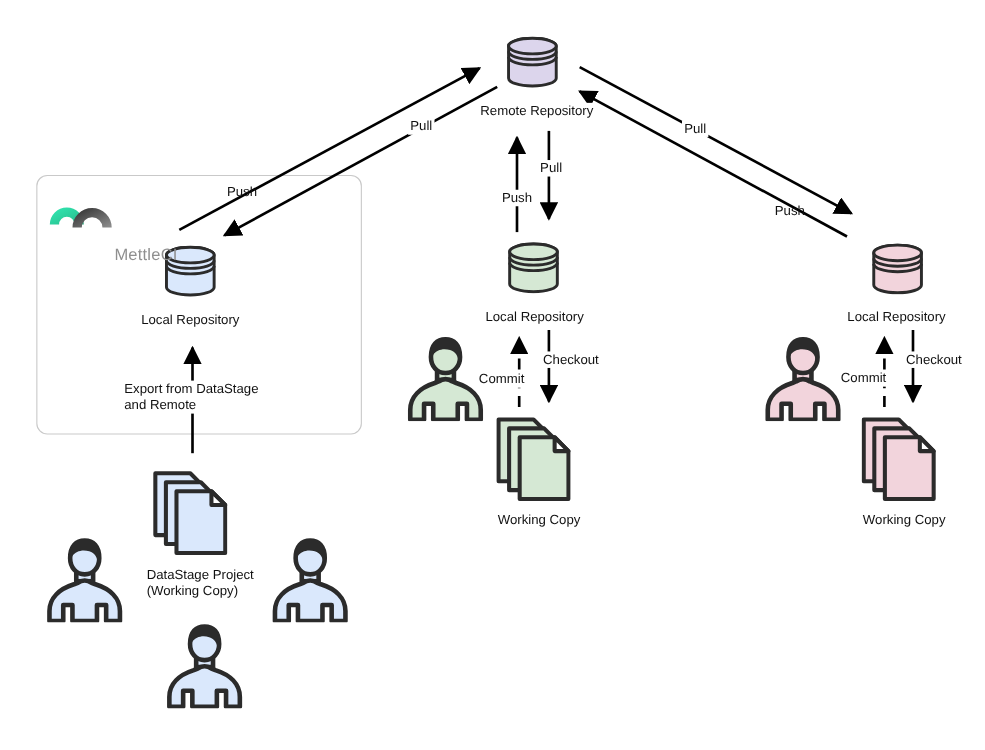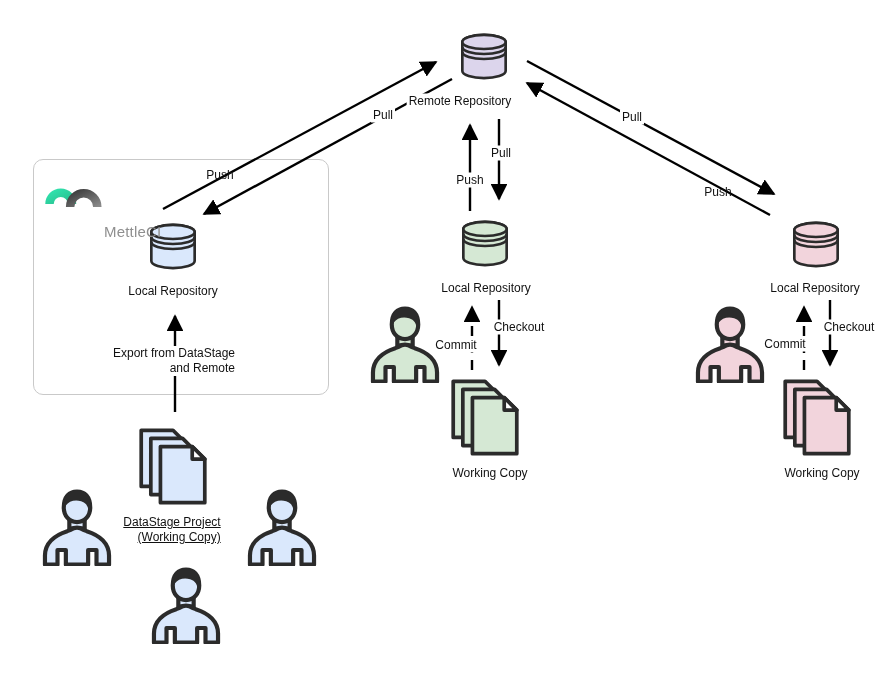--- a/index.html
+++ b/index.html
@@ -5,43 +5,43 @@
   html,body{margin:0;padding:0;background:#fff;}
   body{font-family:"Liberation Sans",sans-serif;}
   .canvas{position:relative;width:895px;height:682px;background:var(--canvas-bg,#fff);overflow:hidden;}
   .box{position:absolute;left:33px;top:159px;width:294px;height:234px;border:1.5px solid var(--box-border,#c9c9c9);
        border-radius:10px;background:transparent;z-index:1;}
   svg.overlay{position:absolute;left:0;top:0;width:895px;height:682px;z-index:2;}
   .icon{position:absolute;z-index:3;}
   .label{position:absolute;transform:translate(-50%,-50%);font-size:12px;color:var(--label-text,#111);
          background:var(--canvas-bg,#fff);padding:0 2px;white-space:nowrap;line-height:15px;z-index:4;}
   .label.nobg{background:transparent;}
-  .label.multi{text-align:right;}
+  .label.multi{text-align:left;}
   .brand-text{position:absolute;left:104px;top:181px;font-size:15px;color:var(--brand-text,#8f8f8f);
               letter-spacing:.2px;z-index:4;margin-top:42px;}
   .logo-svg{position:absolute;left:42px;top:171px;width:60px;height:38px;z-index:3;}
   .defs-svg{position:absolute;width:0;height:0;overflow:hidden;}
   
   .c-remote{color:var(--remote-fill,#dcd5ec);} .c-blue{color:var(--blue-fill,#dae8fc);}
   .c-green{color:var(--green-fill,#d5e8d4);}   .c-pink{color:var(--pink-fill,#f2d4dc);}
   
   .cyl{width:50px;height:47px;}
   .cyl-remote{left:459px;top:33px;}  .cyl-left{left:148px;top:223px;}
   .cyl-center{left:460px;top:220px;} .cyl-right{left:791px;top:221px;}
   .person{width:70px;height:78px;}
   .person-blue-left{left:42px;top:488px;} .person-blue-right{left:247px;top:488px;}
   .person-blue-bottom{left:151px;top:566px;}
   .person-green{left:370px;top:305px;} .person-pink{left:695px;top:305px;}
   .docs{width:68px;height:77px;}
   .docs-blue{left:139px;top:428px;} .docs-green{left:451px;top:379px;} .docs-pink{left:783px;top:379px;}
   
-  .lbl-remote{left:460px;top:101px;}
+  .lbl-remote{left:488px;top:101px;}
   .lbl-local-left{left:173px;top:291px;} .lbl-local-center{left:486px;top:288px;} .lbl-local-right{left:815px;top:288px;}
   .lbl-working-center{left:490px;top:473px;} .lbl-working-right{left:822px;top:473px;}
-  .lbl-datastage{left:172px;top:530px;text-decoration:underline;} .lbl-export{left:174px;top:361px;}
+  .lbl-datastage{left:182px;top:530px;} .lbl-export{left:174px;top:361px;}
   .lbl-push-left{left:220px;top:175px;} .lbl-pull-left{left:383px;top:115px;}
   .lbl-push-center{left:470px;top:180px;} .lbl-pull-center{left:501px;top:153px;}
   .lbl-pull-right{left:632px;top:117px;} .lbl-push-right{left:718px;top:192px;}
   .lbl-commit-center{left:456px;top:345px;} .lbl-checkout-center{left:519px;top:327px;}
   .lbl-commit-right{left:785px;top:344px;} .lbl-checkout-right{left:849px;top:327px;}
   line.arrow{stroke:var(--arrow,#000);stroke-width:2.4;}
   line.dashed{stroke-dasharray:10 7;}
 </style>
 </head>
 <body style="--canvas-bg: #ffffff; --stroke: #2b2b2b; --arrow: #000000; --label-text: #111111; --box-border: #c9c9c9; --brand-text: #8f8f8f; --remote-fill: #dcd5ec; --blue-fill: #dae8fc; --green-fill: #d5e8d4; --pink-fill: #f2d4dc;">

